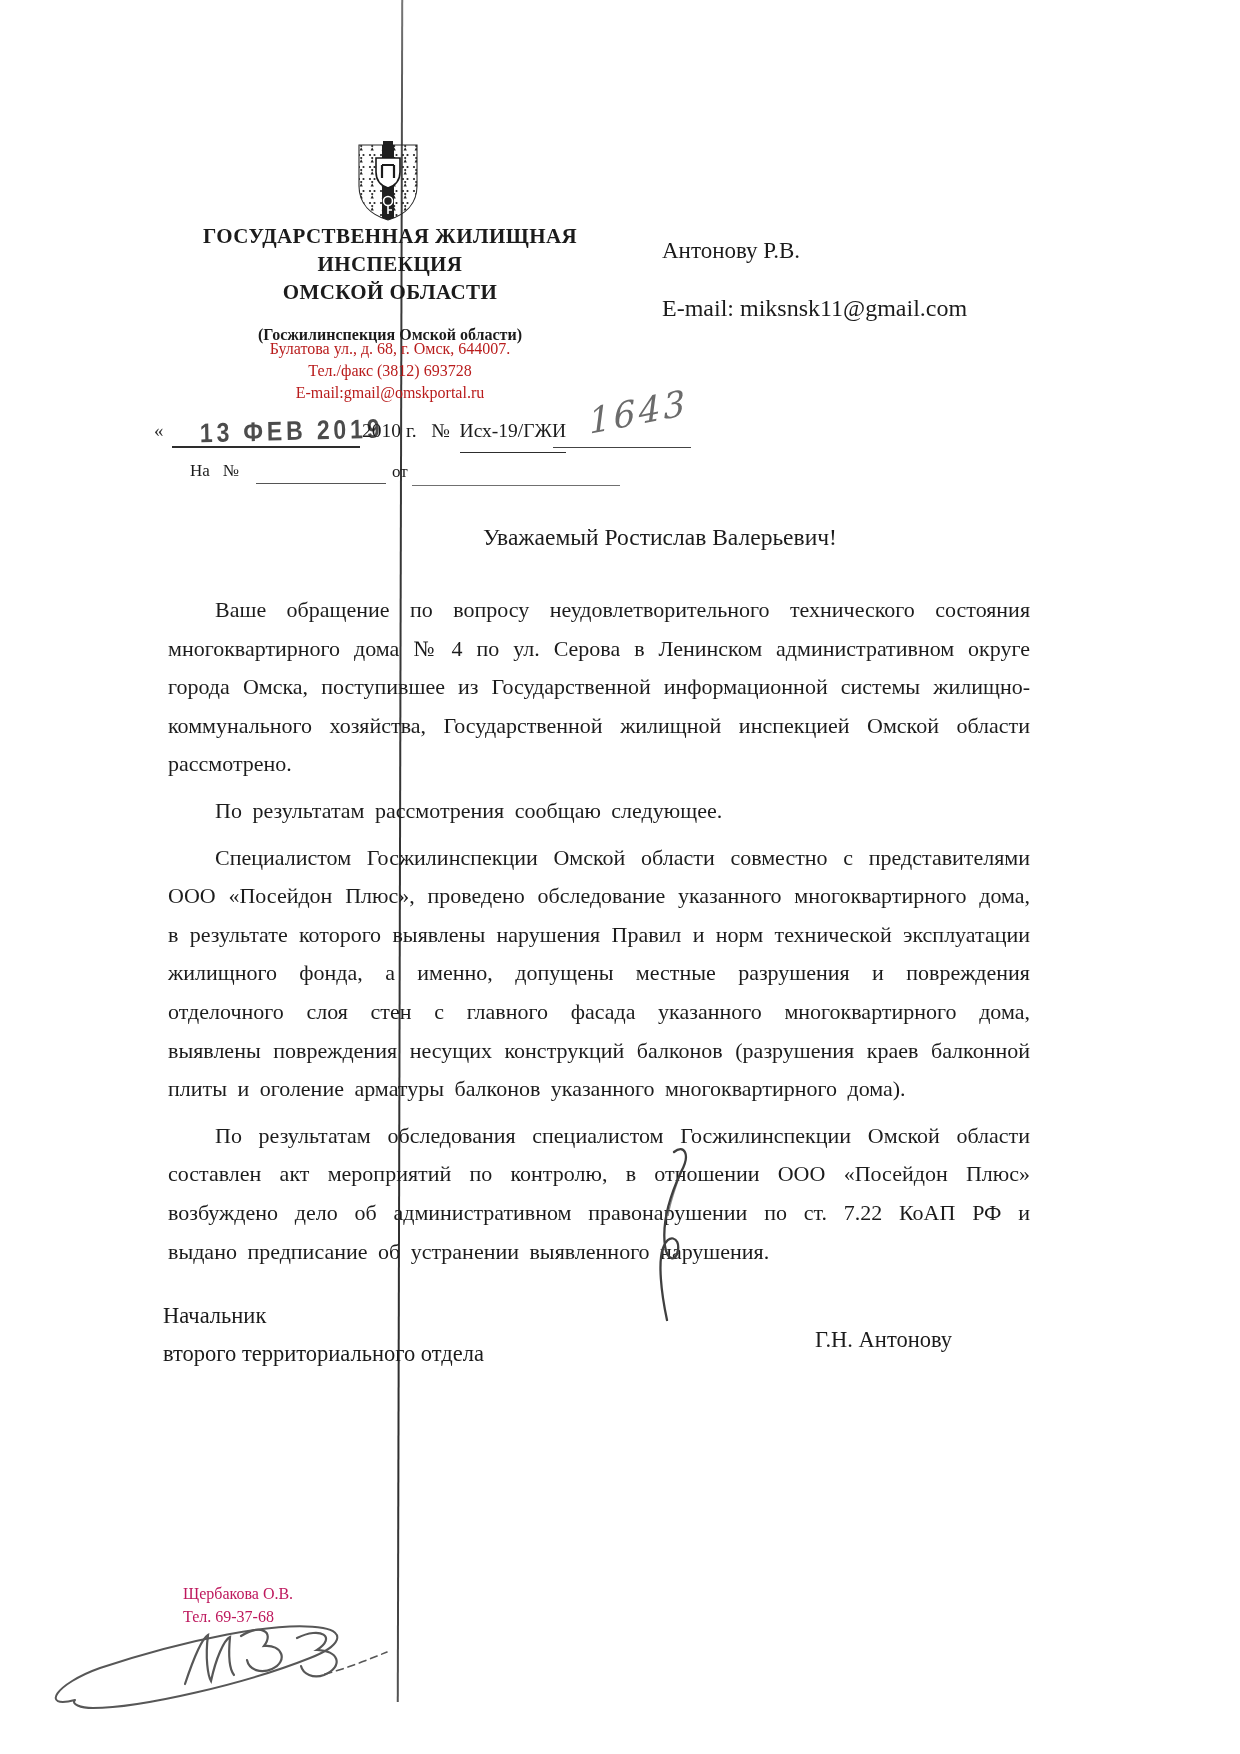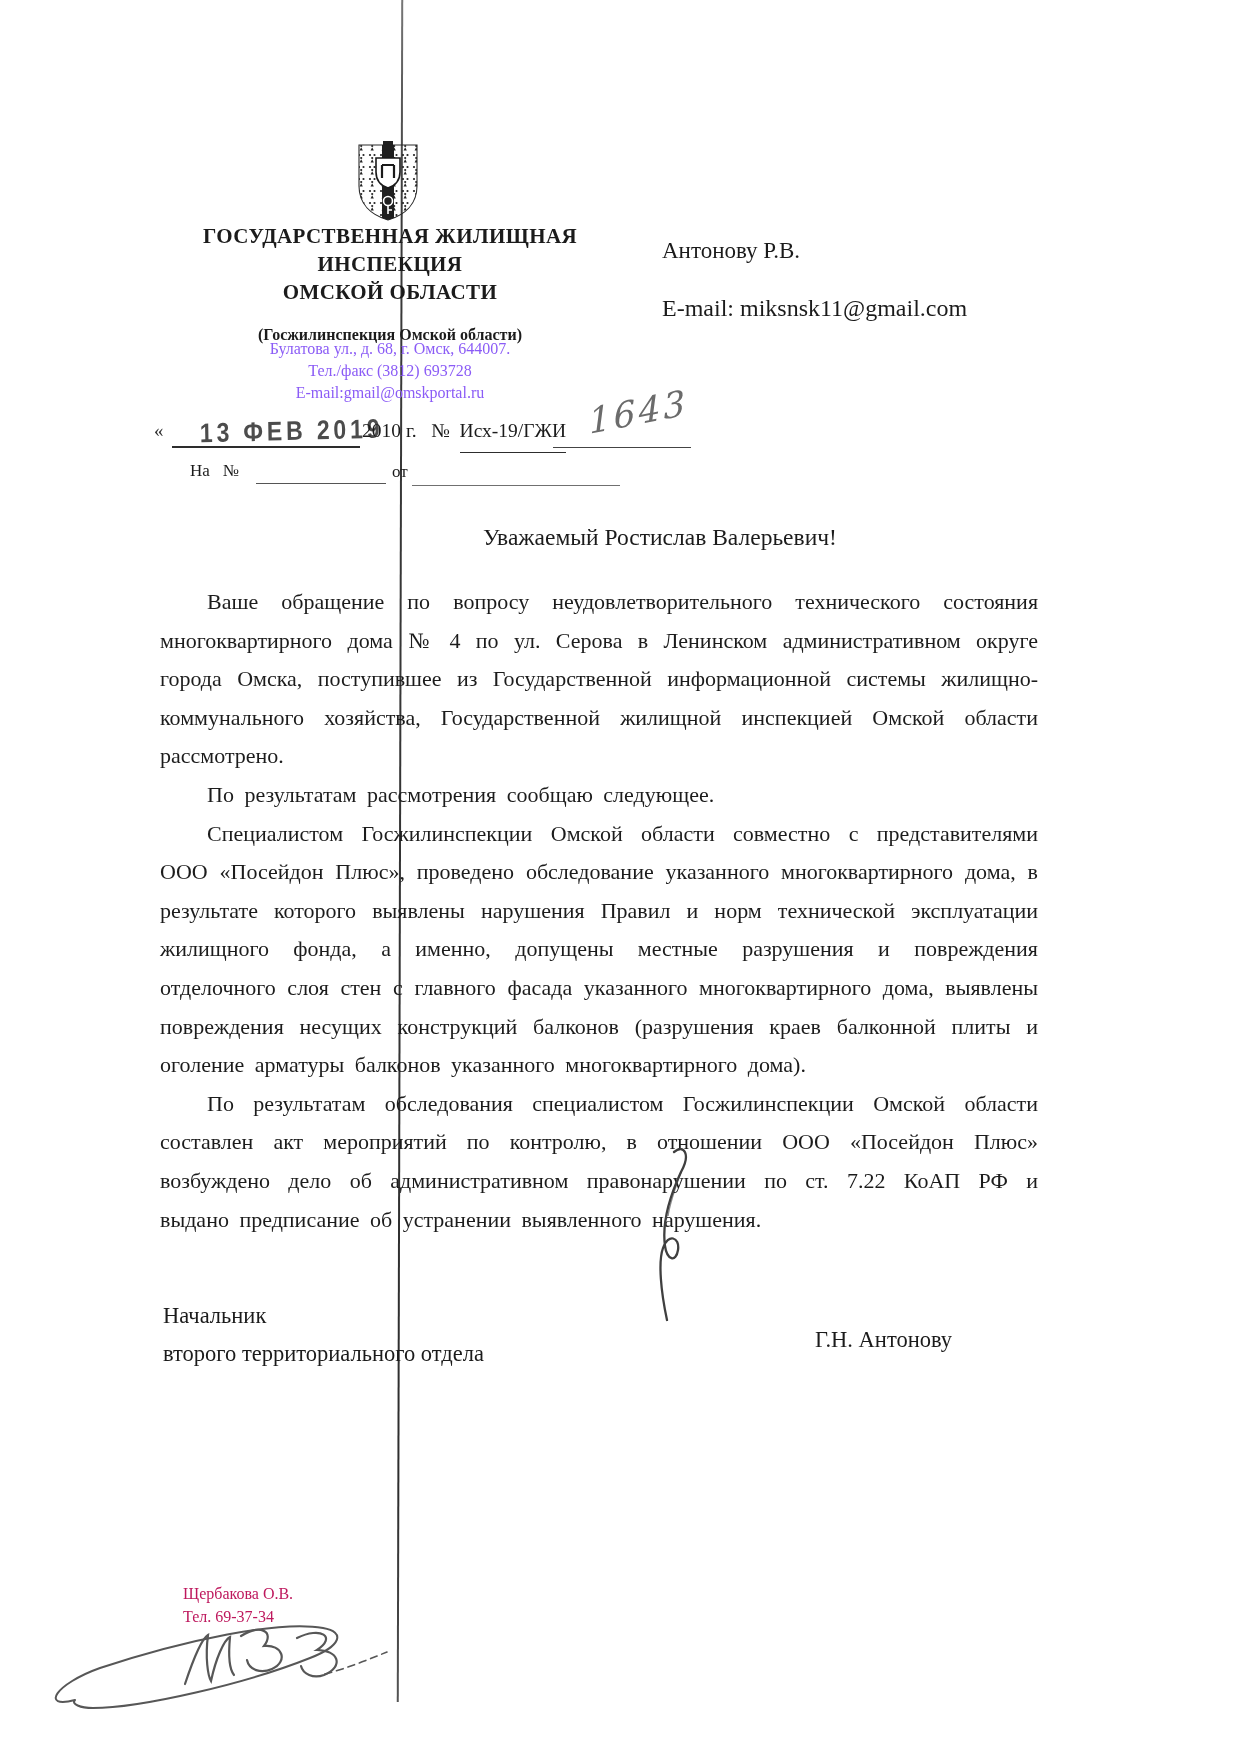--- a/index.html
+++ b/index.html
@@ -16,21 +16,21 @@
   
   .fold{
     left:399px;top:0;width:2px;height:1702px;
     background:linear-gradient(#777 0%,#3a3a3a 12%,#2e2e2e 88%,#555 100%);
     transform:rotate(0.15deg);
   }
   
   .letterhead{left:168px;top:222px;width:444px;text-align:center;line-height:28px;}
   .org-line{font-weight:bold;font-size:21px;letter-spacing:.4px;}
   .org-short{font-weight:bold;font-size:16px;margin-top:15px;}
-  .addr-block{left:168px;top:338px;width:444px;text-align:center;font-size:16px;line-height:22px;color:#8b5cf6;}
+  .addr-block{left:168px;top:338px;width:444px;text-align:center;font-size:16px;line-height:22px;color:#b91c1c;}
   
   .addressee-name{left:662px;top:238px;font-size:23px;}
   .addressee-email{left:662px;top:295px;font-size:24px;}
   
   .quote{left:154px;top:420px;font-size:19px;color:#333;}
   .stamp{
     left:196px;top:417px;
     font-family:"Liberation Sans", sans-serif;
     font-weight:bold;font-size:24px;letter-spacing:4px;
     color:#3d3d3d;
@@ -53,21 +53,21 @@
   .u3{left:256px;top:483px;width:130px;border-bottom:1.5px solid #555;}
   .ot-label{left:392px;top:462px;font-size:17px;}
   .u4{left:412px;top:485px;width:208px;border-bottom:1.2px solid #707070;}
   
   .salutation{left:250px;top:524px;width:820px;text-align:center;font-size:23.5px;}
   .body-text{
     left:160px;top:583px;width:878px;
     font-size:22px;line-height:38.6px;
     text-align:justify;color:#1c1c1c;word-spacing:5px;
   }
-  .body-text p{margin:0;text-indent:47px;}
+  .body-text p{margin:8px;text-indent:47px;}
   
   .sig-title{left:163px;top:1297px;font-size:22.5px;line-height:38px;}
   .sig-name{left:815px;top:1327px;font-size:22.5px;}
   
   .executor{left:183px;top:1582px;font-size:16px;line-height:23px;color:#be185d;}
   svg{display:block;}
 </style>
 </head>
 <body>
 
@@ -149,21 +149,21 @@
       <path d="M56,10 C66,2 73,12 63,30 C50,58 44,82 47,104 C49,118 58,121 60,108
                C62,95 50,91 45,106 C40,120 43,150 49,178" stroke="#3f3f3f" stroke-width="2.3" fill="none" stroke-linecap="round"></path>
       <path d="M63,30 C58,44 52,60 50,74" stroke="#3f3f3f" stroke-width="1.4" fill="none" opacity=".6"></path>
     </svg>
   </div>
 
   <div class="abs sig-name">Г.Н. Антонову</div>
 
   <div class="abs executor">
     <div>Щербакова О.В.</div>
-    <div>Тел. 69-37-34</div>
+    <div>Тел. 69-37-68</div>
   </div>
 
   <div class="abs" style="left:45px;top:1608px;">
     <svg width="345" height="115" viewBox="0 0 345 115">
       <path d="M30,92 C-5,101 10,76 55,60 C140,32 235,12 278,20 C301,24 296,38 265,50
                C200,76 95,100 48,100 C35,100 26,96 30,92" stroke="#575757" stroke-width="2" fill="none" stroke-linecap="round"></path>
       <path d="M140,76 C150,46 158,30 163,27 C160,50 163,68 166,73 C171,50 179,32 185,29
                C183,50 185,62 189,67" stroke="#575757" stroke-width="2.2" fill="none" stroke-linecap="round"></path>
       <path d="M196,28 C215,16 230,23 219,38 C237,36 244,53 227,61 C216,66 204,62 202,52" stroke="#575757" stroke-width="2.2" fill="none" stroke-linecap="round"></path>
       <path d="M252,30 C276,18 292,29 272,42 C293,42 300,58 279,67 C268,71 258,66 256,58" stroke="#575757" stroke-width="2.2" fill="none" stroke-linecap="round"></path>

